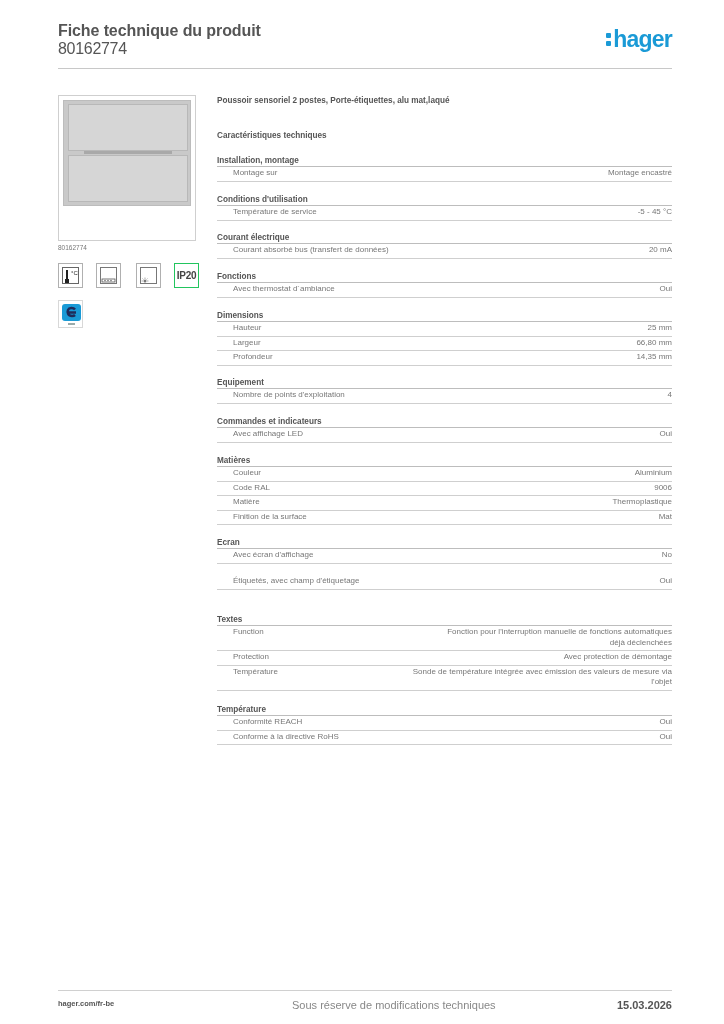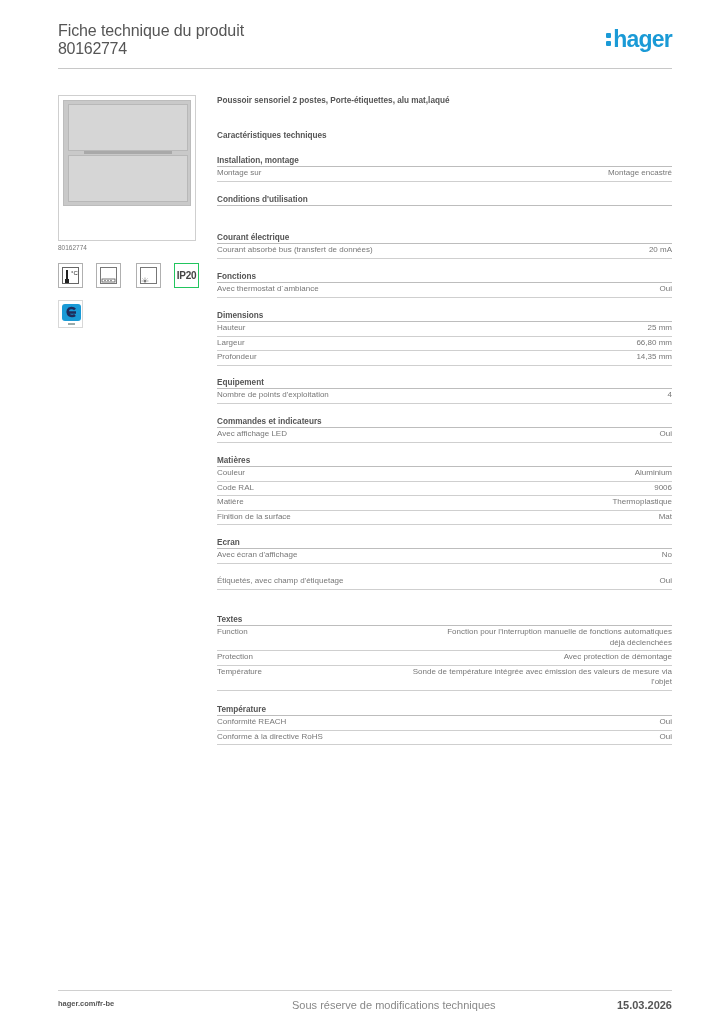--- a/index.html
+++ b/index.html
@@ -1,20 +1,20 @@
 <!DOCTYPE html>
 <html><head>
   <meta charset="utf-8">
   <style>
     * { margin: 0; padding: 0; box-sizing: border-box; }
     html, body { width: 724px; height: 1024px; background: #ffffff; overflow: hidden; }
     body { position: relative; font-family: "Liberation Sans", sans-serif; color: #555; }
 
     .header { position: absolute; left: 58px; top: 20px; width: 614px; height: 50px; }
-    .doc-title { position: absolute; left: 0; top: 2px; font-size: 16px; font-weight: normal; color: #555; letter-spacing: -0.1px; }
+    .doc-title { position: absolute; left: 0; top: 2px; font-size: 16px; font-weight: bold; color: #555; letter-spacing: -0.1px; }
     .doc-number { position: absolute; left: 0; top: 20px; font-size: 16px; color: #555; letter-spacing: -0.3px; }
     .logo { position: absolute; right: 0; top: 6px; font-size: 23px; font-weight: bold; color: #1a9ad6; letter-spacing: -0.8px; line-height: 26px; }
     .logo .colon { display: inline-block; width: 6px; position: relative; height: 18px; vertical-align: -1px; margin-right: 1px; }
     .logo .colon i { position: absolute; left: 0; width: 5px; height: 5px; background: #1a9ad6; border-radius: 1px; }
     .logo .colon i:first-child { top: 3px; }
     .logo .colon i:last-child { top: 11px; }
     .header-rule { position: absolute; left: 58px; top: 68px; width: 614px; height: 1px; background: #c8c8c8; }
 
     
     .product-image { position: absolute; left: 58px; top: 95px; width: 138px; height: 146px; border: 1px solid #cfcfcf; background: #fff; }
@@ -29,21 +29,21 @@
     .icon-box { position: absolute; width: 25px; height: 25px; border: 1px solid #b0b0b0; background: #fff; }
     .icon-box .inner { position: absolute; left: 3px; top: 3px; width: 17px; height: 17px; border: 1px solid #777; }
     .ip-box { position: absolute; width: 25px; height: 25px; border: 1px solid #22c55e; font-size: 10px; font-weight: bold; color: #444; text-align: center; line-height: 23px; letter-spacing: -0.3px; }
     .e-box { position: absolute; left: 58px; top: 300px; width: 25px; height: 28px; border: 1px solid #d8d8d8; background: #fff; }
     .product-desc { position: absolute; left: 217px; top: 96px; font-size: 8.2px; font-weight: bold; color: #555; white-space: nowrap; }
     .spec-title { position: absolute; left: 217px; top: 131px; font-size: 8.2px; font-weight: bold; color: #555; }
 
     .section { position: absolute; left: 217px; width: 455px; }
     .section-head { font-size: 8.2px; font-weight: bold; color: #555; height: 12px; line-height: 12px; border-bottom: 1px solid #bdbdbd; }
     .row { display: flex; justify-content: space-between; font-size: 8px; color: #777; line-height: 10.5px; padding: 1px 0 2px 0; border-bottom: 1px solid #cfcfcf; min-height: 14.5px; }
-    .row .label { white-space: nowrap; }
+    .row .label { white-space: nowrap; margin-left: 16px; }
     .row .value { text-align: right; }
     .row .value.multi { max-width: 300px; }
 
     .footer-rule { position: absolute; left: 58px; top: 990px; width: 614px; height: 1px; background: #d0d0d0; }
     .footer-left { position: absolute; left: 58px; top: 999px; font-size: 7.5px; font-weight: bold; color: #555; }
     .footer-center { position: absolute; left: 292px; top: 999px; font-size: 11px; color: #888; }
     .footer-right { position: absolute; right: 52px; top: 999px; font-size: 11px; font-weight: bold; color: #555; }
   </style>
 </head>
 <body>
@@ -109,20 +109,24 @@
 <div class="section" style="top:155px;">
   <div class="section-head">Installation, montage</div>
   <div class="row">
       <span class="label">Montage sur</span>
       <span class="value">Montage encastré</span>
     </div>
 </div>
 
 <div class="section" style="top:194px;">
   <div class="section-head">Conditions d'utilisation</div>
+  <div class="row">
+      <span class="label">Température de service</span>
+      <span class="value">-5 - 45 °C</span>
+    </div>
 </div>
 
 <div class="section" style="top:232px;">
   <div class="section-head">Courant électrique</div>
   <div class="row">
       <span class="label">Courant absorbé bus (transfert de données)</span>
       <span class="value">20 mA</span>
     </div>
 </div>
 

